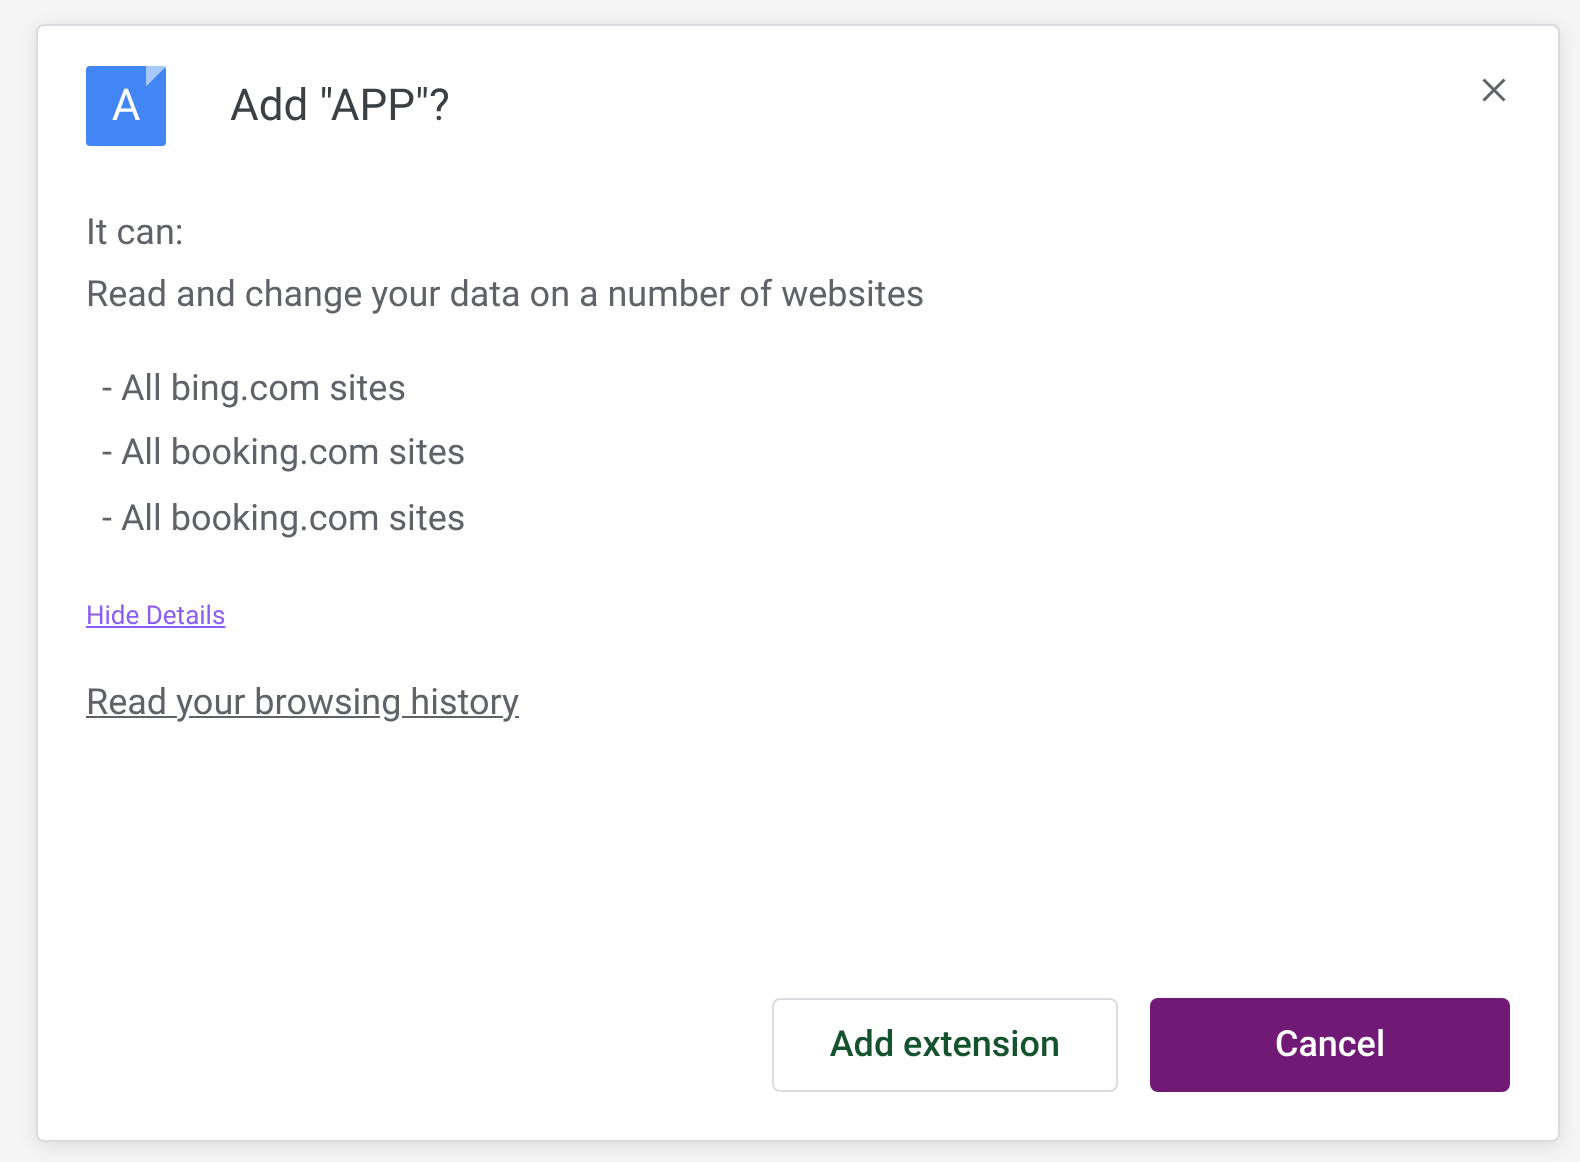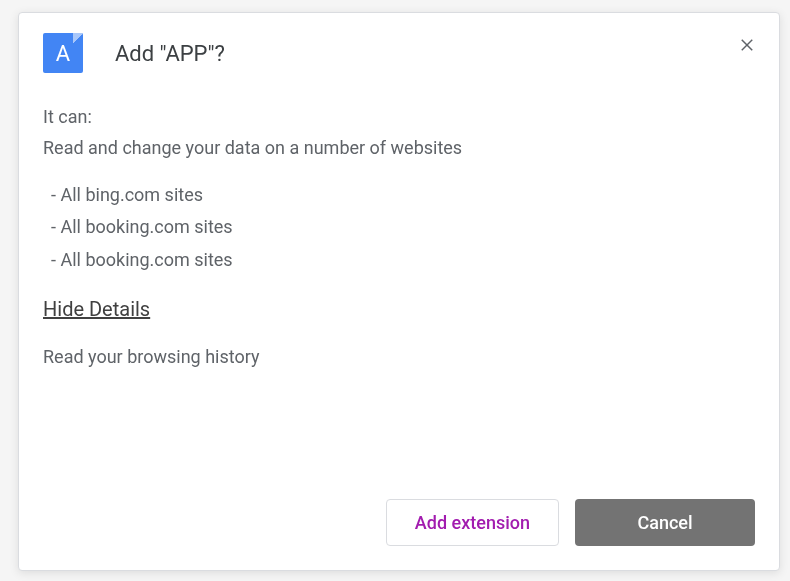--- a/index.html
+++ b/index.html
@@ -109,52 +109,53 @@
       margin-bottom: 18px;
     }
     .sites-list {
       margin-bottom: 18px;
     }
     .site-item {
       margin-bottom: 4px;
       margin-left: 8px;
     }
     .hide-details {
-      color: #404040;
+      color: #8b5cf6;
       text-decoration: underline;
       cursor: pointer;
       display: inline-block;
       margin-bottom: 18px;
-      font-size: 20px;
+      font-size: 13px;
     }
     .additional-perm {
       margin-bottom: 10px;
+      text-decoration: underline;
     }
     .dialog-footer {
       display: flex;
       justify-content: flex-end;
       gap: 16px;
       padding: 16px 24px 24px 24px;
     }
     .btn {
       padding: 12px 28px;
       font-size: 18px;
       font-weight: 500;
       border-radius: 4px;
       cursor: pointer;
       border: none;
       font-family: inherit;
     }
     .btn-secondary {
       background: white;
-      color: #a21caf;
+      color: #14532d;
       border: 1px solid #dadce0;
     }
     .btn-primary {
-      background: #737373;
+      background: #701a75;
       color: white;
       min-width: 180px;
     }
   </style>
 </head>
 <body>
 
 <div class="watermark">PC<br>risk.com</div>
 
 <div class="dialog">

